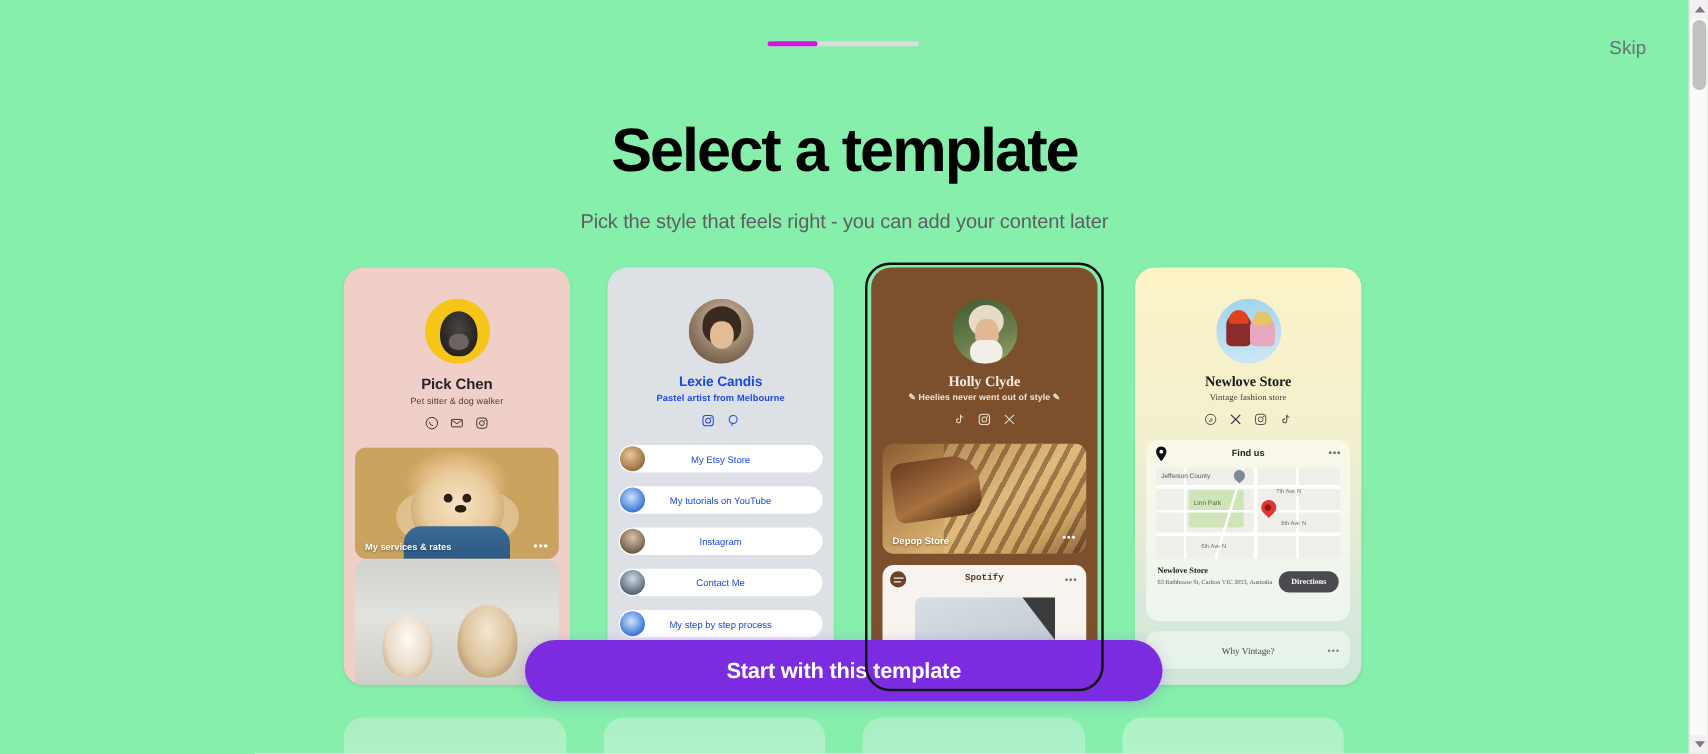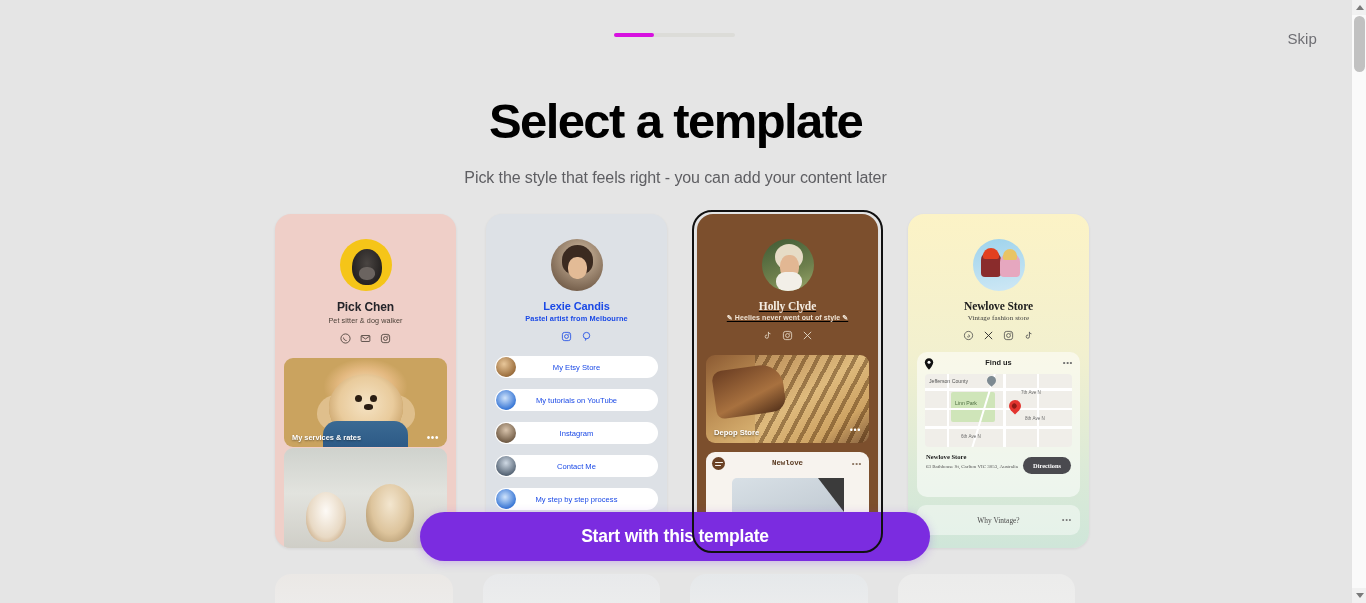--- a/index.html
+++ b/index.html
@@ -10,21 +10,21 @@
     background: #ffffff;
     font-family: "Liberation Sans", sans-serif;
     -webkit-font-smoothing: antialiased;
   }
 
   #viewport {
     position: relative;
     width: 1366px;
     height: 603px;
     overflow: hidden;
-    background: #e5e5e5;
+    background: #86efac;
   }
 
   
   .scrollbar {
     position: absolute; top: 0; right: 0;
     width: 15px; height: 603px;
     background: #fafafa;
     border-left: 1px solid #e4e4e4;
   }
   .sb-arrow {
@@ -192,21 +192,21 @@
     position: absolute; left: 1px; top: 1px;
     width: 20px; height: 20px; border-radius: 50%;
   }
   .th-etsy   { background: radial-gradient(circle at 40% 35%, #e8c79a, #9c6f3e 70%, #5d4226); }
   .th-yt     { background: radial-gradient(circle at 45% 40%, #cfe3fb, #3a78d6 70%, #1b4f9e); }
   .th-ig     { background: radial-gradient(circle at 50% 35%, #d9c4ac, #6f5a44 75%); }
   .th-step   { background: radial-gradient(circle at 45% 40%, #cfe3fb, #3a78d6 70%, #1b4f9e); }
   .th-contact{ background: radial-gradient(circle at 50% 35%, #cfd9e4, #4b5a6b 80%); }
 
   
-  .c3 { background: #7c4f2d; text-decoration: underline; }
+  .c3 { background: #7c4f2d; }
   .c3 .pname { color: #f4ece2; font-size: 11.5px; font-family: "Liberation Serif", serif; }
   .c3 .ptag  { color: #f0e4d5; font-weight: 700; font-size: 7px; }
   .c3-photo {
     position: absolute; left: 9px; top: 141px;
     width: 163px; height: 88px; border-radius: 9px; overflow: hidden;
     background: linear-gradient(145deg,#8b5a33 0%, #b98a51 28%, #d7b070 55%, #c49552 80%, #6e4526 100%);
   }
   .c3-photo .stripe {
     position: absolute; right: 0; top: 0; width: 70%; height: 100%;
     background:
@@ -530,21 +530,21 @@
         <div class="c3-photo">
           <span class="stripe"></span>
           <span class="shoe"></span>
           <div class="c3-cap">Depop Store</div>
           <div class="c3-dots">•••</div>
         </div>
 
         <div class="c3-spotify">
           <div class="sp-head">
             <span class="sp-logo"></span>
-            <span class="sp-title">Newlove</span>
+            <span class="sp-title">Spotify</span>
             <span class="sp-dots">•••</span>
           </div>
           <div class="sp-art"></div>
         </div>
       </div>
     </div>
 
     <div class="card-slot">
       <div class="phone c4">
         <div class="ph-body">

